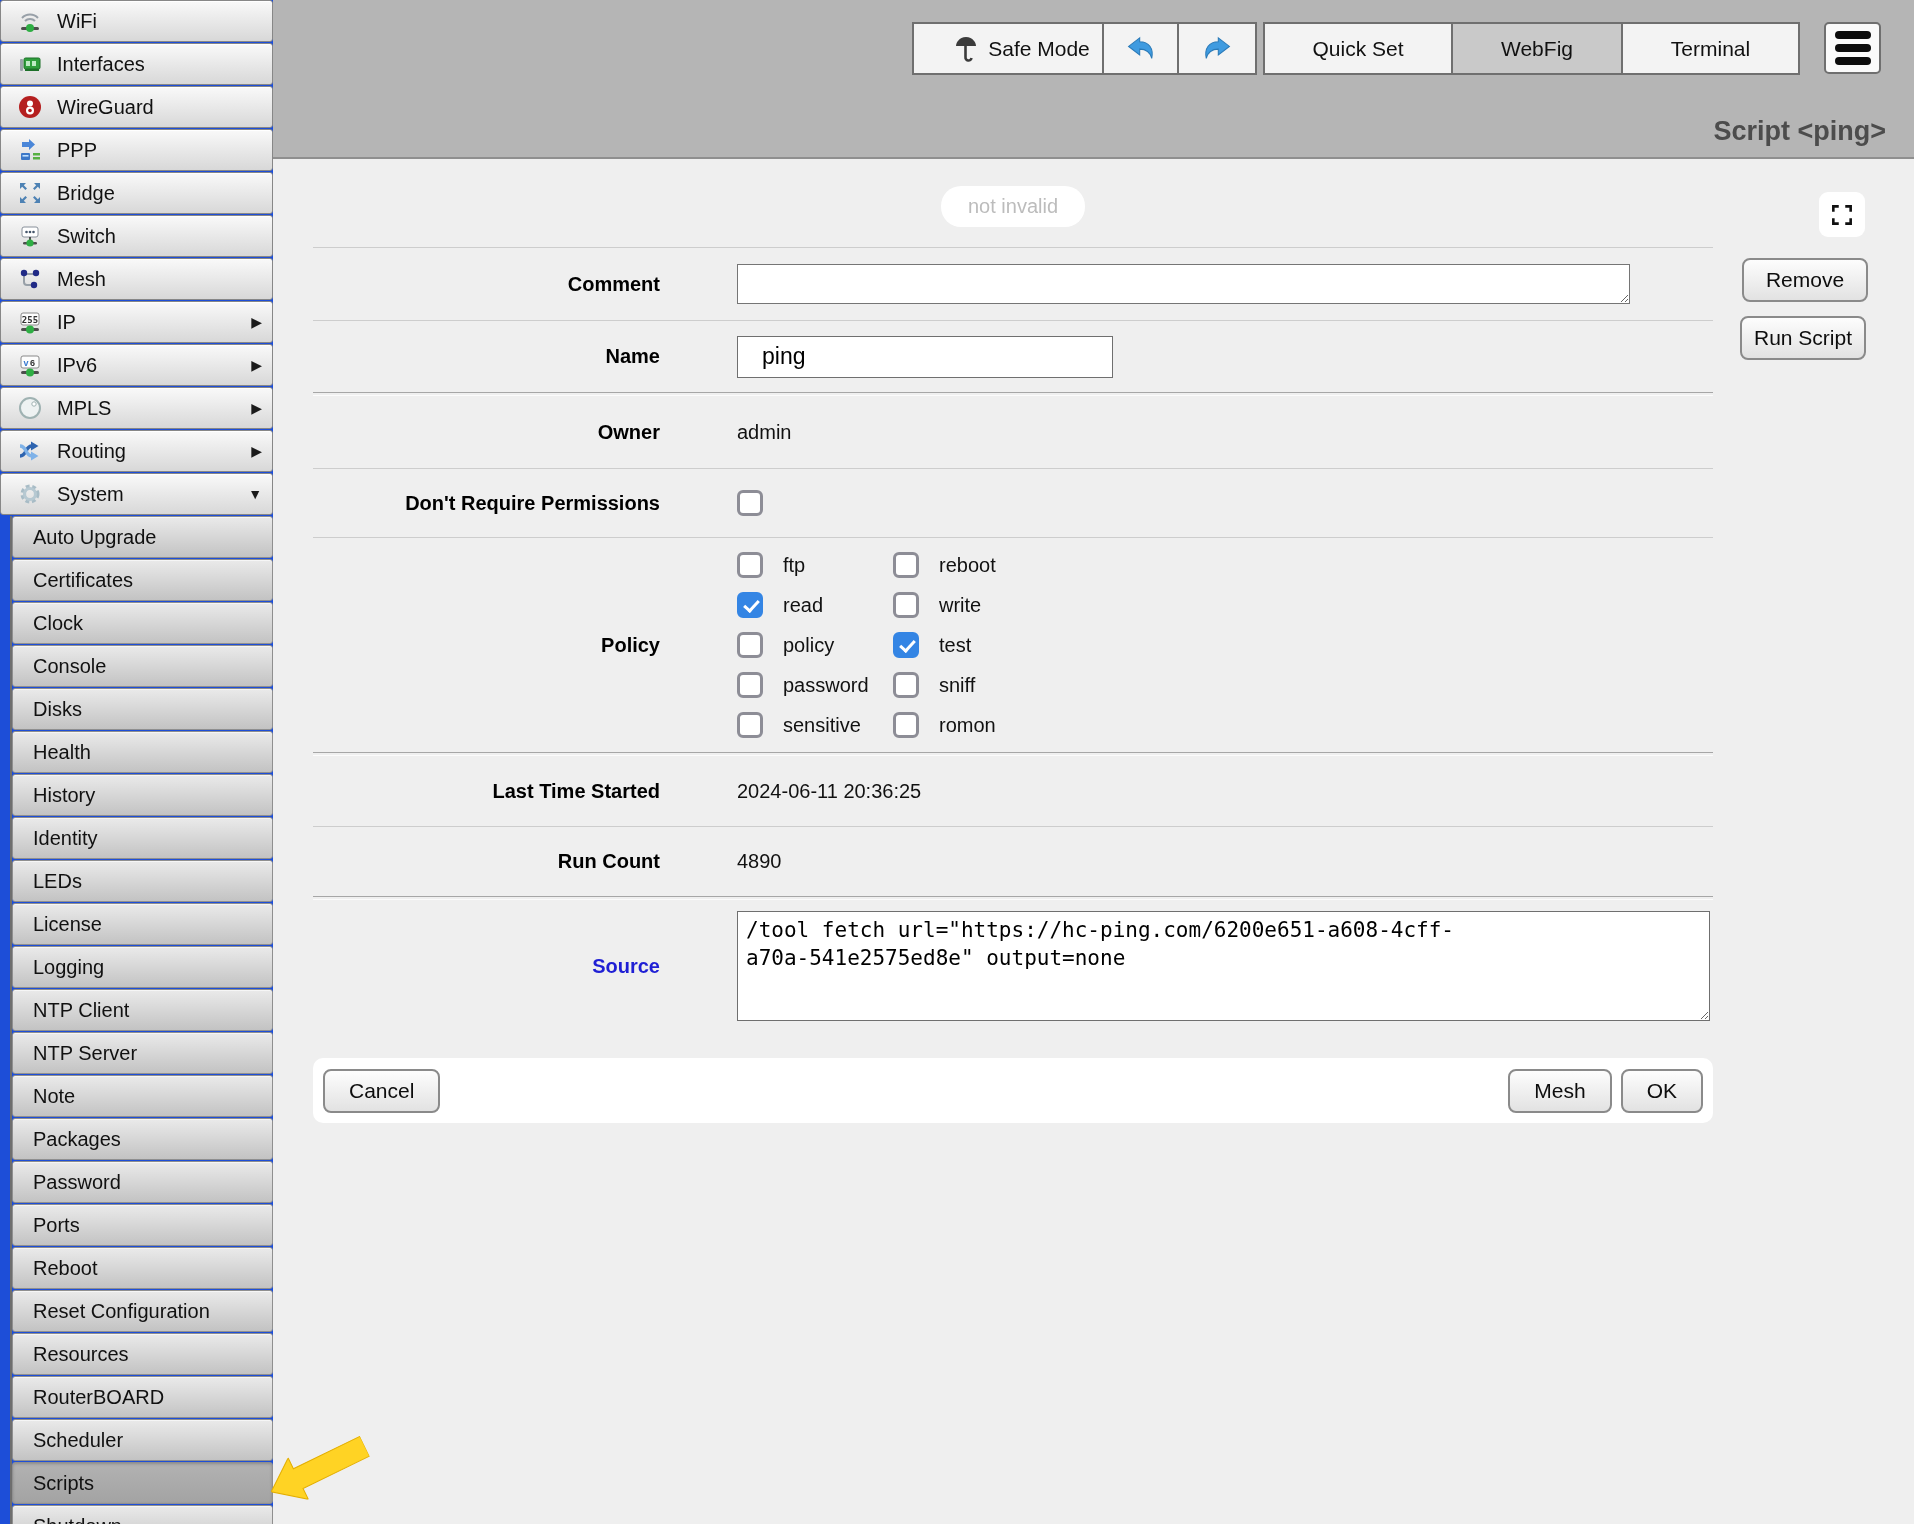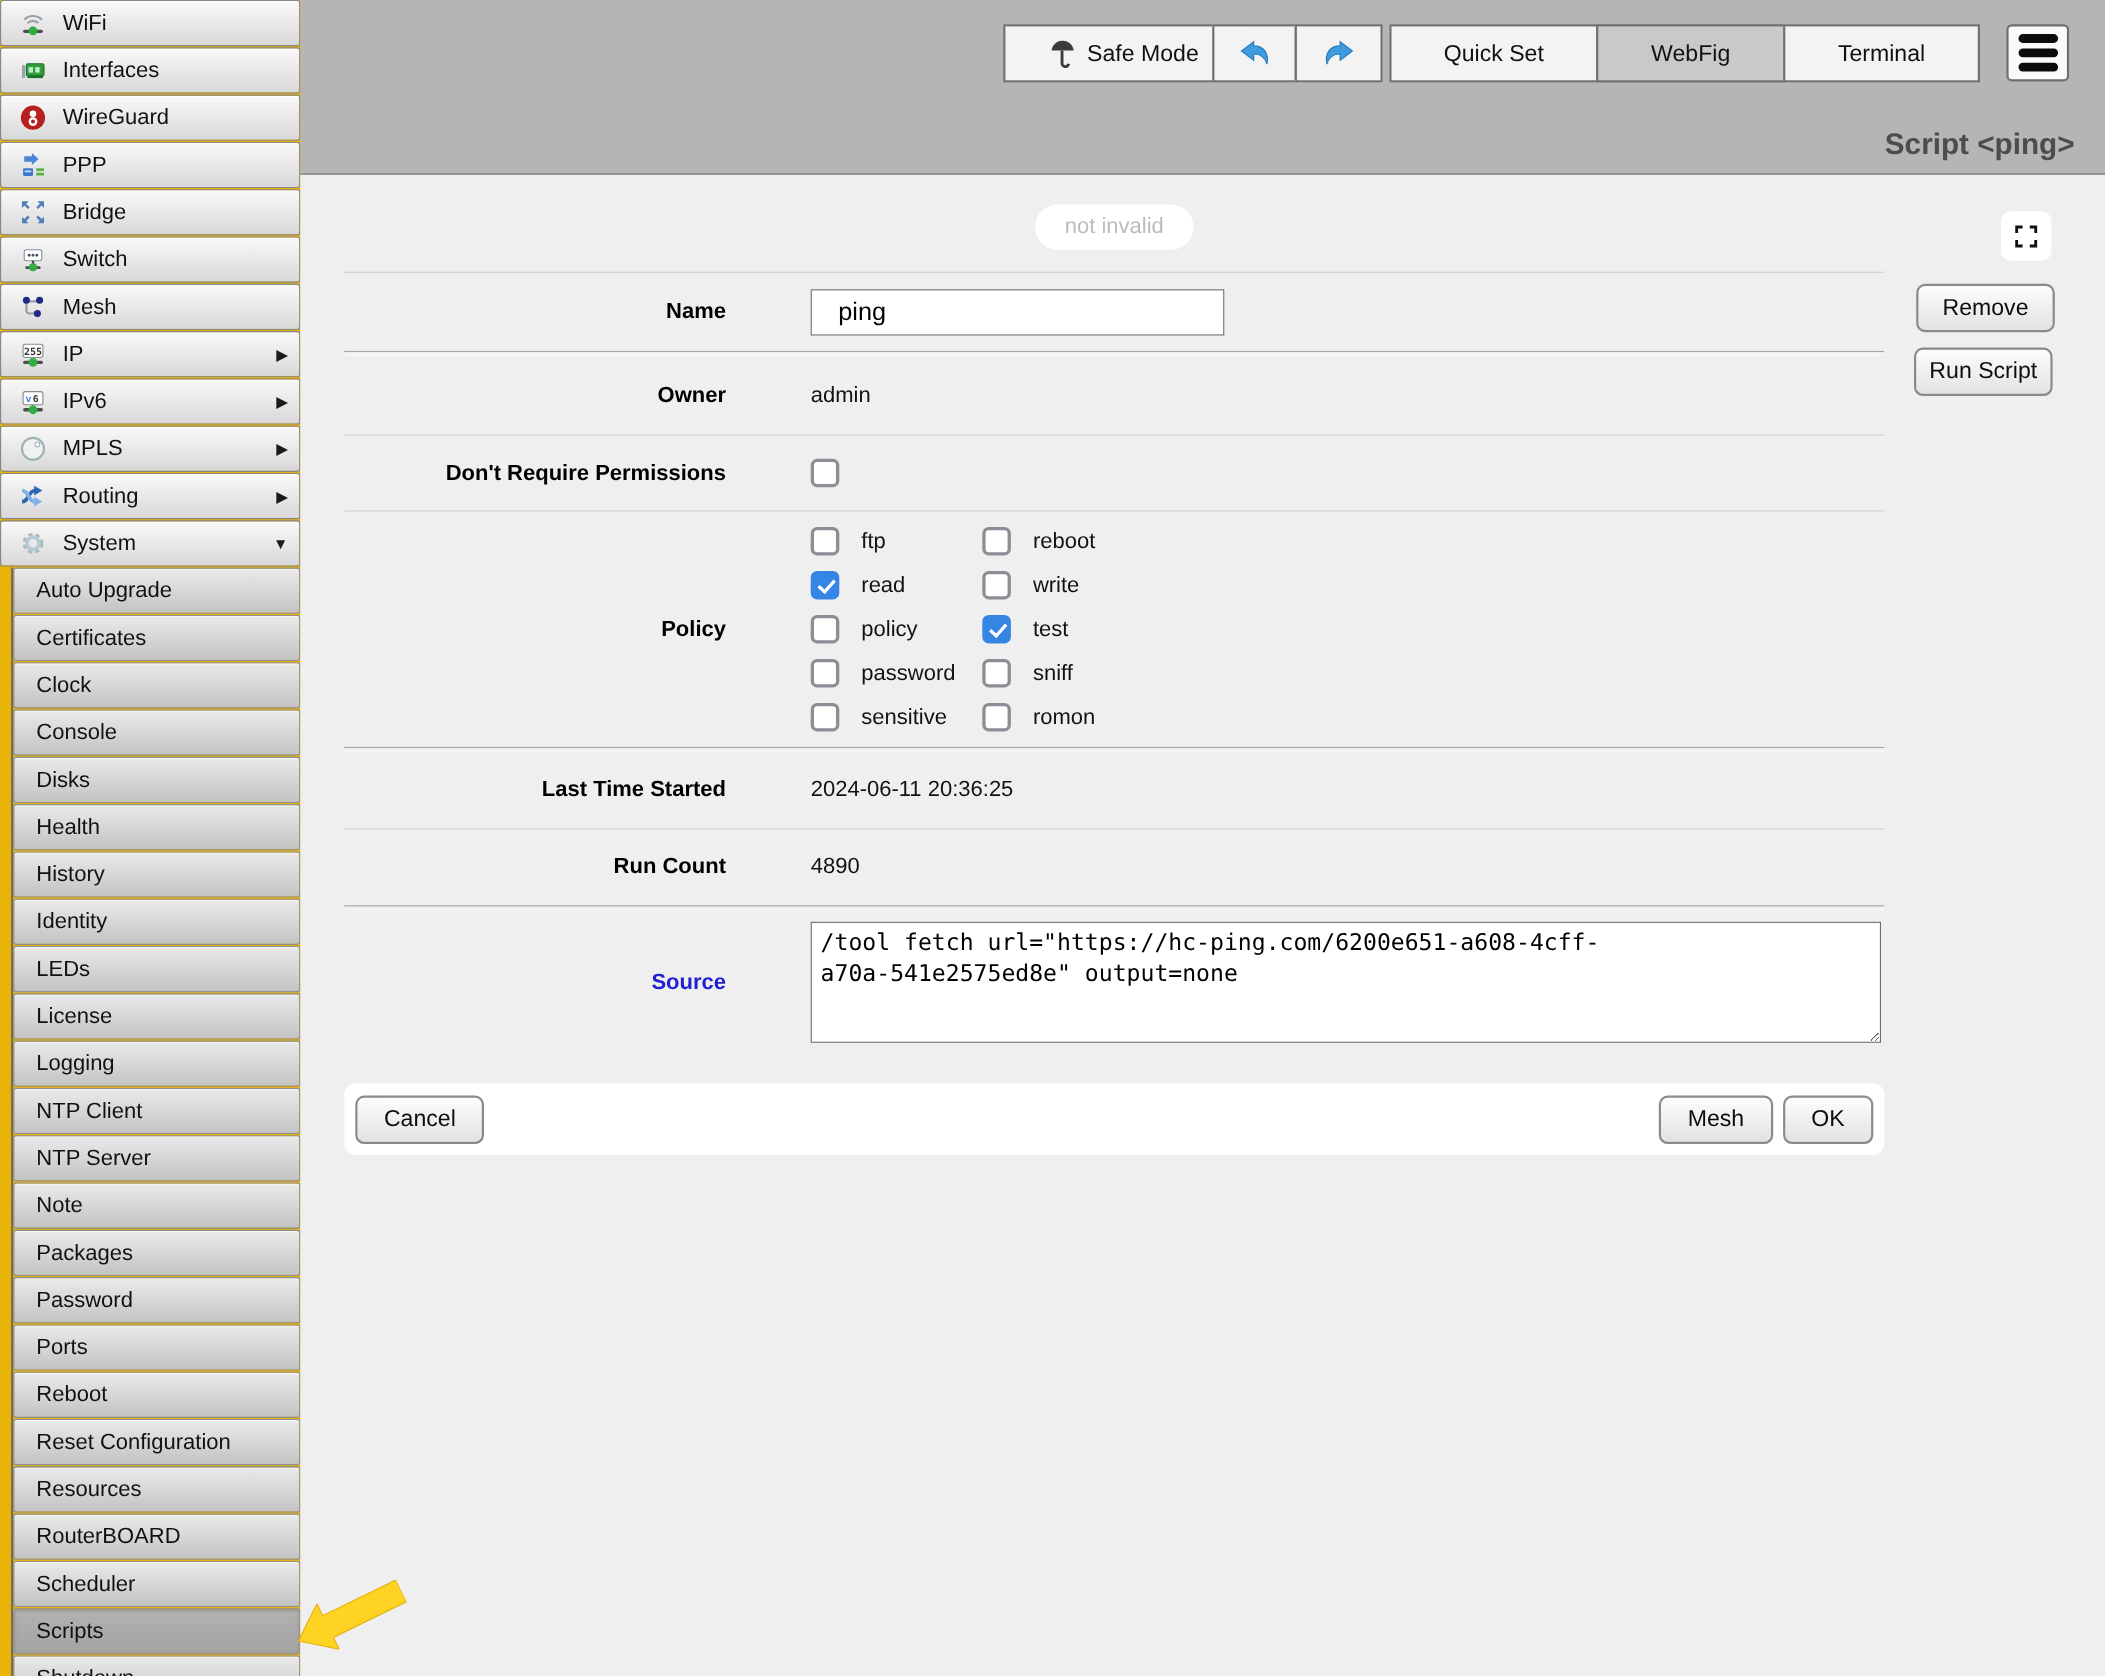--- a/index.html
+++ b/index.html
@@ -1,20 +1,20 @@
 <!DOCTYPE html>
 <html><head>
 <meta charset="utf-8">
 <style>
   html,body{margin:0;padding:0}
   body{width:1914px;height:1524px;position:relative;overflow:hidden;background:#b5b5b5;
        font-family:"Liberation Sans",sans-serif;color:#111}
 
   
-  .sidebar{position:absolute;left:0;top:0;width:273px;height:1524px;background:#eab308;overflow:hidden}
+  .sidebar{position:absolute;left:0;top:0;width:273px;height:1524px;background:#1d4ed8;overflow:hidden}
   .menu-item{height:42px;margin-bottom:1px;border:1px solid #878787;border-radius:3px;
              background:linear-gradient(#f9f9f9,#d8d8d8);box-shadow:inset 0 1px 0 #fff;
              display:flex;align-items:center;padding:0 10px 0 14px;font-size:20px;cursor:pointer;box-sizing:border-box}
   .mi-icon{width:30px;height:28px;margin-right:12px;display:flex;align-items:center;justify-content:center;flex:0 0 30px}
   .mi-arrow{margin-left:auto;font-size:14px;color:#1a1a1a}
   .submenu{margin-left:10px;border-left:2px solid #6e6e6e}
   .sub-item{height:42px;margin-bottom:1px;border:1px solid #8f8f8f;border-radius:3px;
             background:linear-gradient(#eaeaea,#c3c3c3);box-shadow:inset 0 1px 0 #f6f6f6;
             display:flex;align-items:center;padding-left:20px;font-size:20px;cursor:pointer;box-sizing:border-box}
   .sub-item.selected{background:linear-gradient(#b2b2b2,#a3a3a3);box-shadow:inset 0 1px 3px #8a8a8a}
@@ -319,20 +319,26 @@
   </button>
   <button class="btn side-btn" id="btn-remove">Remove</button>
   <button class="btn side-btn" id="btn-runscript">Run Script</button>
 
   <div class="form">
 
     <div class="frow r-pill">
       <span class="pill">not invalid</span>
     </div>
 
+    <div class="frow r-comment bt">
+      <span class="flabel">Comment</span>
+      <span class="fval">
+          <textarea class="comment" style=""></textarea>
+        </span>
+    </div>
 
     <div class="frow r-name bt">
       <span class="flabel">Name</span>
       <span class="fval">
           <input class="name" value="ping" style="">
         </span>
     </div>
 
     <div class="divider2"></div>
 

